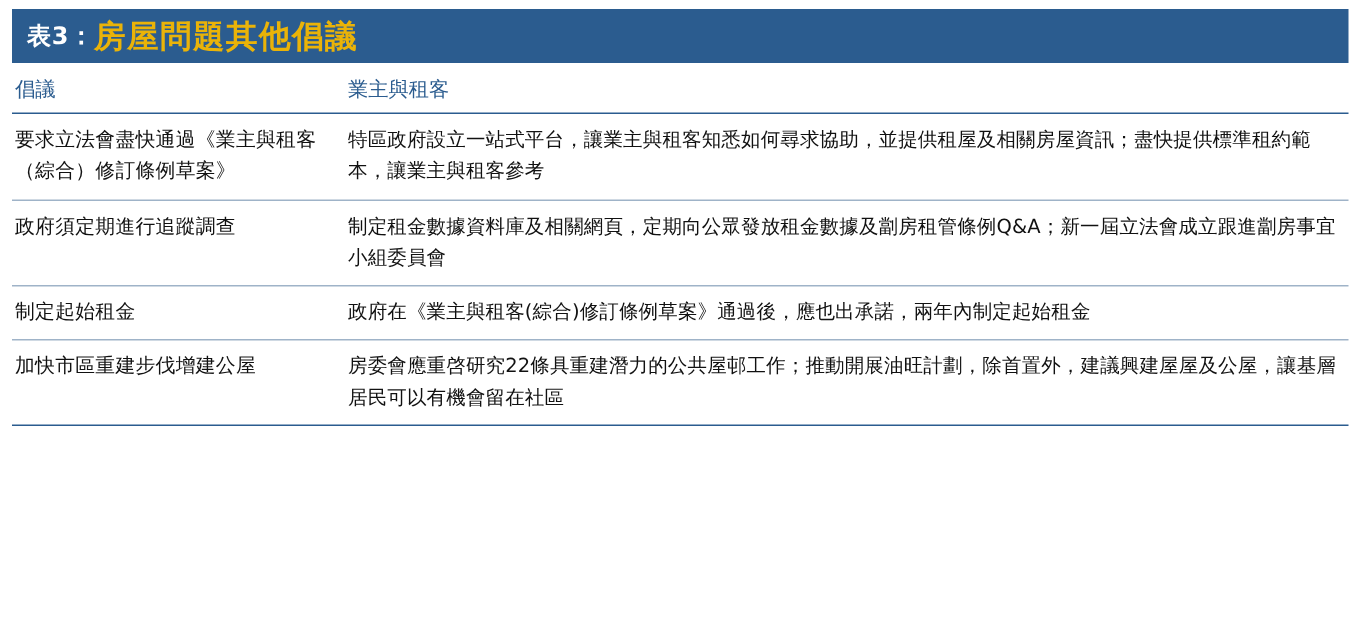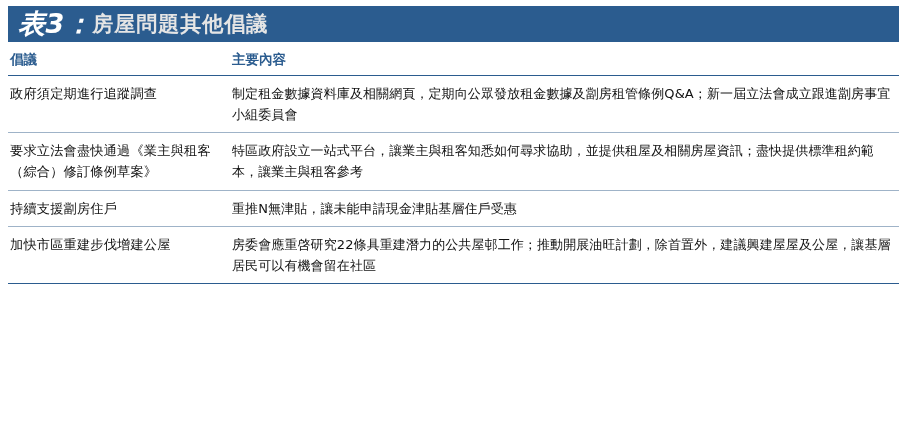--- a/index.html
+++ b/index.html
@@ -26,47 +26,46 @@
     display: flex;
     align-items: center;
     background: #2b5c8f;
     height: 36px;
     padding: 0 10px;
     box-sizing: border-box;
     margin-top: 6px;
   }
   .title-label {
     color: #ffffff;
-    font-size: 27px;
+    font-size: 16px;
     font-weight: bold;
     letter-spacing: 0.5px;
     white-space: nowrap;
-    font-style: italic;
   }
   .title-text {
-    color: #e5e5e5;
+    color: #eab308;
     font-size: 21px;
     font-weight: bold;
     letter-spacing: 1px;
     white-space: nowrap;
   }
   
   .tbl {
     width: 100%;
     border-collapse: collapse;
     table-layout: fixed;
     margin-top: 2px;
   }
   .tbl col.c1 { width: 212px; }
   .tbl col.c2 { width: auto; }
 
   .tbl th {
     text-align: left;
     font-size: 13.5px;
-    font-weight: bold;
+    font-weight: normal;
     color: #2b5c8f;
     padding: 7px 6px 6px 2px;
     border-bottom: 1.5px solid #2b5c8f;
     vertical-align: bottom;
   }
   .tbl th.h2 { padding-left: 12px; }
 
   .tbl td {
     font-size: 13px;
     line-height: 1.62;
@@ -98,35 +97,35 @@
   </div>
 
   <table class="tbl">
     <colgroup>
         <col class="c1">
         <col class="c2">
       </colgroup>
     <thead>
       <tr>
         <th class="h1">倡議</th>
-        <th class="h2">主要內容</th>
+        <th class="h2">業主與租客</th>
       </tr>
     </thead>
     <tbody>
+      <tr>
+        <td class="c-left">要求立法會盡快通過《業主與租客（綜合）修訂條例草案》</td>
+        <td class="c-right">特區政府設立一站式平台，讓業主與租客知悉如何尋求協助，並提供租屋及相關房屋資訊；盡快提供標準租約範本，讓業主與租客參考</td>
+      </tr>
       <tr>
         <td class="c-left">政府須定期進行追蹤調查</td>
         <td class="c-right">制定租金數據資料庫及相關網頁，定期向公眾發放租金數據及劏房租管條例Q&amp;A；新一屆立法會成立跟進劏房事宜小組委員會</td>
       </tr>
       <tr>
-        <td class="c-left">要求立法會盡快通過《業主與租客（綜合）修訂條例草案》</td>
-        <td class="c-right">特區政府設立一站式平台，讓業主與租客知悉如何尋求協助，並提供租屋及相關房屋資訊；盡快提供標準租約範本，讓業主與租客參考</td>
-      </tr>
-      <tr>
-        <td class="c-left">持續支援劏房住戶</td>
-        <td class="c-right">重推N無津貼，讓未能申請現金津貼基層住戶受惠</td>
+        <td class="c-left">制定起始租金</td>
+        <td class="c-right">政府在《業主與租客(綜合)修訂條例草案》通過後，應也出承諾，兩年內制定起始租金</td>
       </tr>
       <tr>
         <td class="c-left">加快市區重建步伐增建公屋</td>
         <td class="c-right">房委會應重啓研究22條具重建潛力的公共屋邨工作；推動開展油旺計劃，除首置外，建議興建屋屋及公屋，讓基層居民可以有機會留在社區</td>
       </tr>
     </tbody>
   </table>
 
 </div>
 

